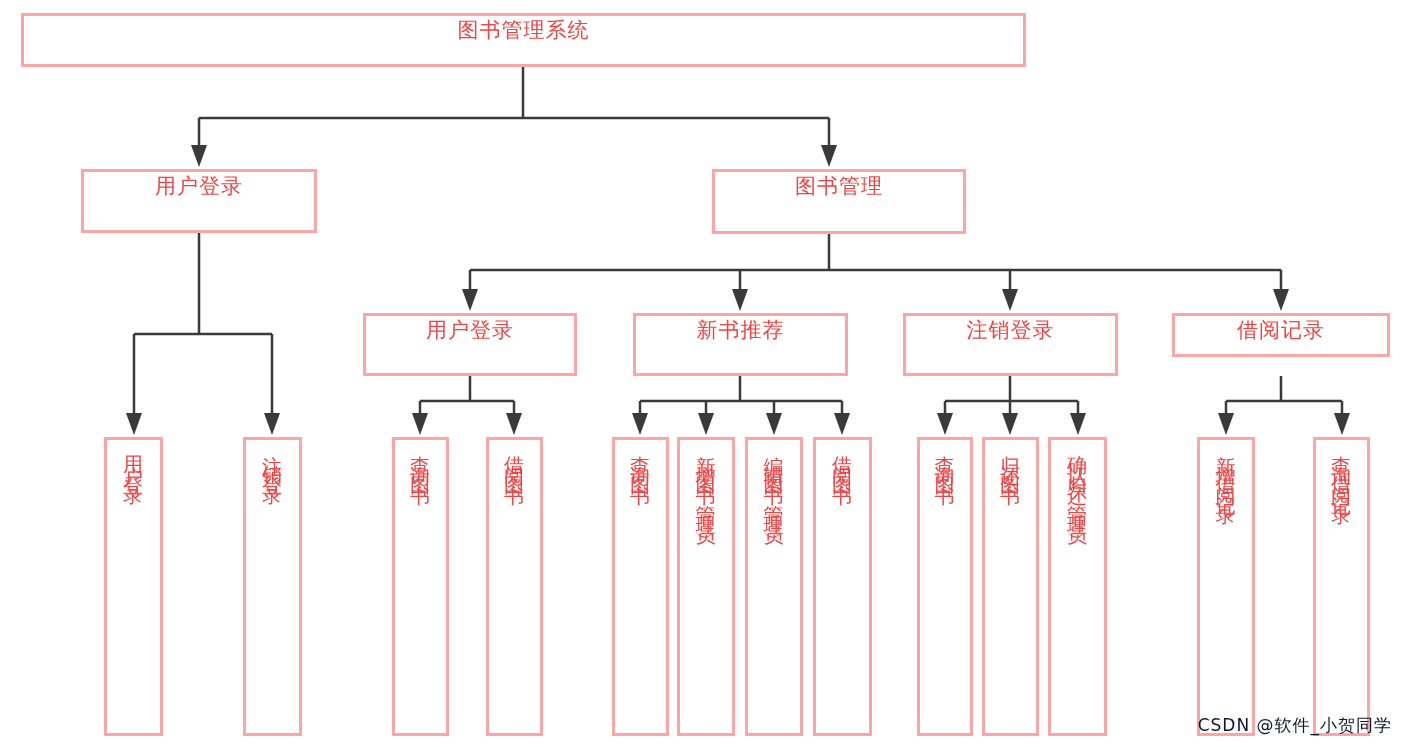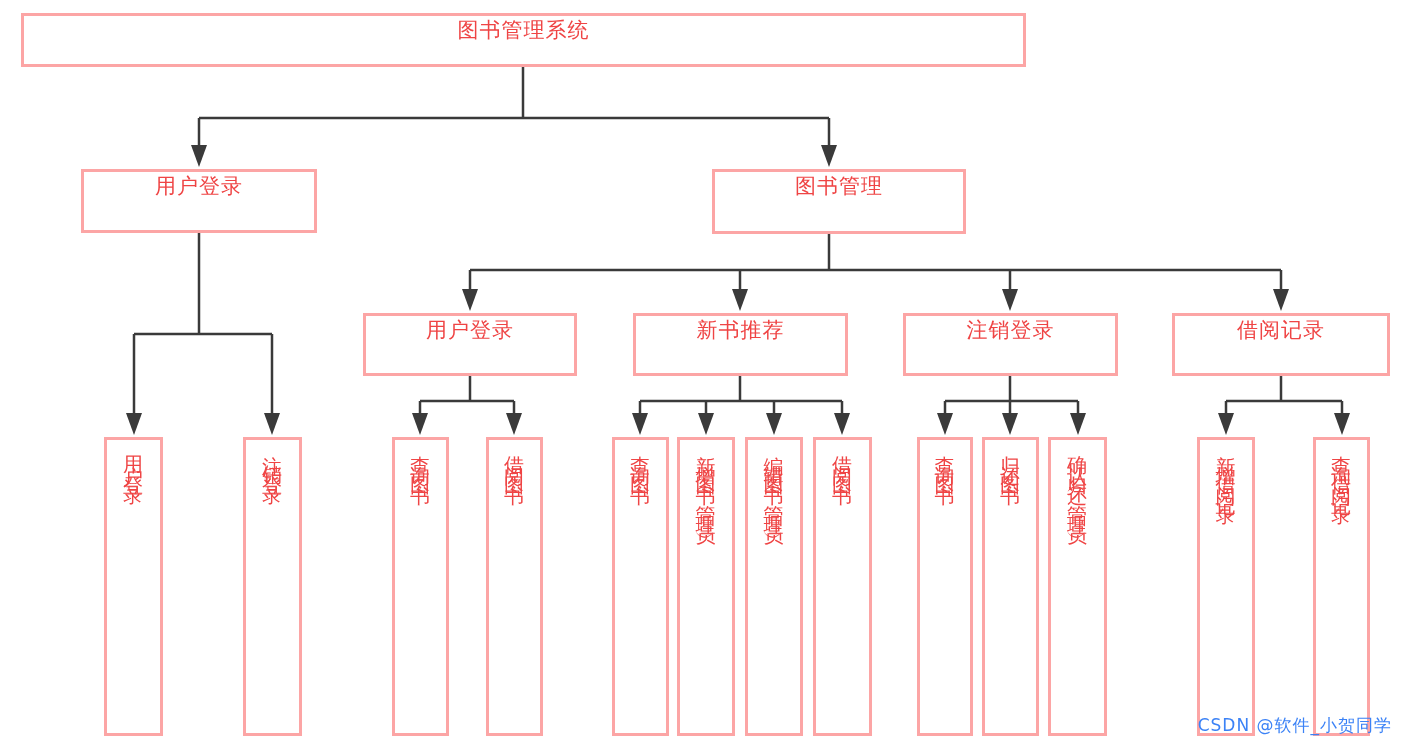--- a/index.html
+++ b/index.html
@@ -13,21 +13,21 @@
     box-sizing:border-box;display:flex;align-items:flex-start;justify-content:center;
     color:#ef4444;
   }
   .node.h{font-size:21px;letter-spacing:1px;white-space:nowrap;}
   .node.v span{
     writing-mode:vertical-rl;line-height:1;font-size:20px;letter-spacing:10px;
     display:block;
   }
   .watermark{
     position:absolute;z-index:2;right:13px;top:714px;font-size:17px;
-    color:#3b82f6;letter-spacing:1px;white-space:nowrap;
+    color:#0f172a;letter-spacing:1px;white-space:nowrap;
   }
 </style>
 </head>
 <body>
 
 <div class="canvas">
 
   <svg class="connectors" width="1405" height="747" viewBox="0 0 1405 747">
       <path d="M523 67 V118" stroke="#3a3a3a" stroke-width="2.5" fill="none"></path>
       <path d="M199 118 H829" stroke="#3a3a3a" stroke-width="2.5" fill="none"></path>
@@ -96,21 +96,21 @@
 
   <div class="node h" style="left:363px;top:313px;width:214px;height:63px;">
     <span>用户登录</span>
   </div>
   <div class="node h" style="left:633px;top:313px;width:215px;height:63px;">
     <span>新书推荐</span>
   </div>
   <div class="node h" style="left:903px;top:313px;width:215px;height:63px;">
     <span>注销登录</span>
   </div>
-  <div class="node h" style="left:1172px;top:313px;width:218px;height:63px;">
+  <div class="node h" style="left:1172px;top:313px;width:218px;height:44px;">
     <span>借阅记录</span>
   </div>
 
   <div class="node v" style="left:104px;top:437px;width:59px;height:299px;">
     <span>用户登录</span>
   </div>
   <div class="node v" style="left:243px;top:437px;width:59px;height:299px;">
     <span>注销登录</span>
   </div>
 

